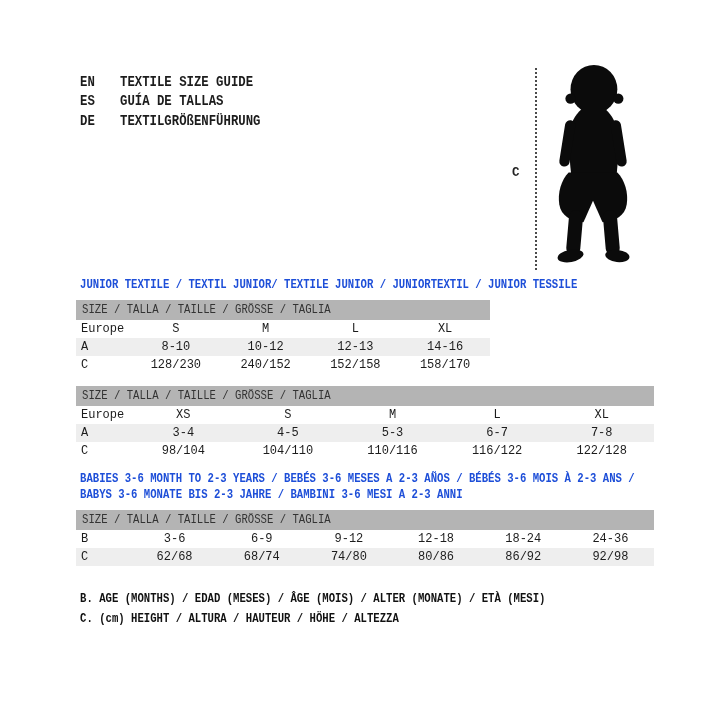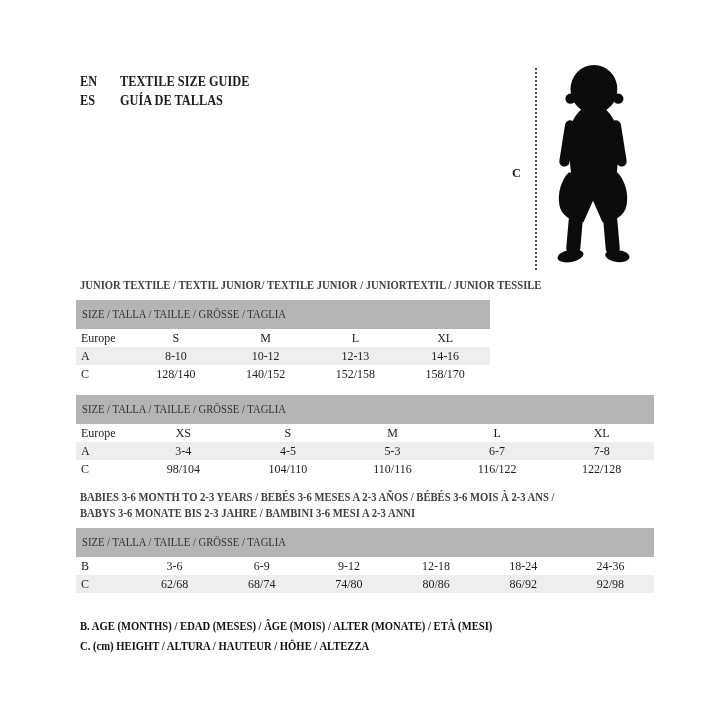--- a/index.html
+++ b/index.html
@@ -1,18 +1,18 @@
 <!DOCTYPE html>
 <html style="--bar-bg: #b4b4b4; --shade-bg: #eeeeee; --text: #1c1c1c;"><head>
 <meta charset="utf-8">
 <style>
   html,body{margin:0;padding:0;background:#ffffff;}
   .page{
     position:relative;width:720px;height:720px;background:#fff;overflow:hidden;
-    font-family:Liberation Serif, serif;
+    font-family:Liberation Mono, monospace;
     color:var(--text,#1c1c1c);
     -webkit-font-smoothing:antialiased;
   }
   .cond{display:inline-block;transform:scaleX(0.88);transform-origin:0 50%;white-space:nowrap;}
 
   
   .langs{position:absolute;left:80px;top:72px;}
   .lang-row{display:flex;height:19.5px;align-items:center;font-weight:bold;font-size:14px;}
   .lang-code{width:40px;flex:0 0 40px;}
   .lang-label{white-space:nowrap;}
@@ -24,24 +24,24 @@
   .toddler{position:absolute;left:46px;top:4px;}
 
   
   .tables-wrap{position:absolute;left:76px;top:277px;width:578px;}
   .size-table{margin:0;}
   .w-narrow{width:414px;}
   .w-wide{width:578px;}
   .mb-t1{margin-bottom:12px;}
   .mb-t2{margin-bottom:11px;}
   .mb-t3{margin-bottom:0;}
-  .table-title{font-size:12.5px;font-weight:bold;padding-left:4px;margin-bottom:7px;line-height:16px;color:#404040;}
+  .table-title{font-size:12.5px;font-weight:bold;padding-left:4px;margin-bottom:7px;line-height:16px;color:#1d4ed8;}
   .title-line{white-space:nowrap;transform:scaleX(0.85);transform-origin:0 50%;}
   .title-line .sub{font-size:9px;vertical-align:-2px;}
-  .size-bar{height:29px;background:var(--bar-bg,#b4b4b4);display:flex;align-items:center;
+  .size-bar{height:20px;background:var(--bar-bg,#b4b4b4);display:flex;align-items:center;
     padding-left:6px;font-size:12.5px;color:#333;}
   .size-bar .cond{transform:scaleX(0.85);}
   .trow{display:grid;height:18px;align-items:center;font-size:12px;}
   .trow.shaded{background:var(--shade-bg,#eeeeee);}
   .tlabel{padding-left:5px;text-align:left;}
   .tcell{text-align:center;}
 
   
   .footnotes{margin-top:24px;padding-left:4px;}
   .footnote-line{font-size:12.5px;font-weight:bold;line-height:19.5px;color:#111;}
@@ -52,20 +52,24 @@
 <div class="page">
 
   <div class="langs">
       <div class="lang-row">
         <span class="lang-code"><span class="cond">EN</span></span>
         <span class="lang-label cond">TEXTILE SIZE GUIDE</span>
       </div>
       <div class="lang-row">
         <span class="lang-code"><span class="cond">ES</span></span>
         <span class="lang-label cond">GUÍA DE TALLAS</span>
+      </div>
+      <div class="lang-row">
+        <span class="lang-code"><span class="cond">DE</span></span>
+        <span class="lang-label cond">TEXTILGRÖßENFÜHRUNG</span>
       </div>
     </div>
 
   <div class="figure-area">
     <div class="dotted-line"></div>
     <div class="c-label">C</div>
     <svg class="toddler" width="94" height="206" viewBox="0 0 100 220" fill="#0b0b0b" xmlns="http://www.w3.org/2000/svg">
       <ellipse cx="51" cy="27" rx="25" ry="26"></ellipse>
       <circle cx="26" cy="37" r="5.5"></circle>
       <circle cx="77" cy="37" r="5.5"></circle>
@@ -100,22 +104,22 @@
           </div>
           <div class="trow shaded" style="grid-template-columns: 55px repeat(4, 1fr);">
             <div class="tlabel">A</div>
             <div class="tcell">8-10</div>
             <div class="tcell">10-12</div>
             <div class="tcell">12-13</div>
             <div class="tcell">14-16</div>
           </div>
           <div class="trow" style="grid-template-columns: 55px repeat(4, 1fr);">
             <div class="tlabel">C</div>
-            <div class="tcell">128/140</div>
-            <div class="tcell">140/152</div>
+            <div class="tcell">128/230</div>
+            <div class="tcell">240/152</div>
             <div class="tcell">152/158</div>
             <div class="tcell">158/170</div>
           </div>
         </div>
     </section>
 
     <section class="size-table w-wide mb-t2">
       <div class="size-bar">
           <span class="cond">SIZE / TALLA / TAILLE / GRÖSSE / TAGLIA</span>
         </div>

